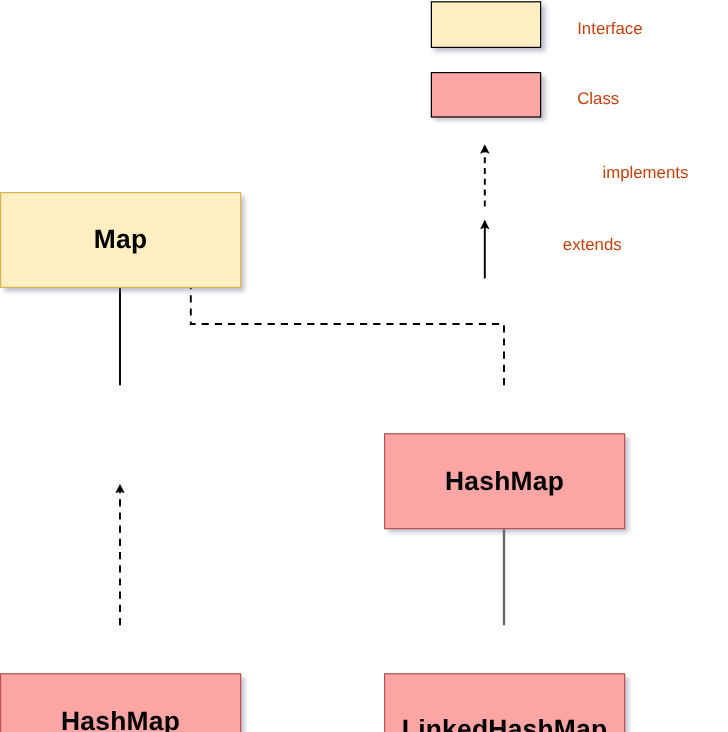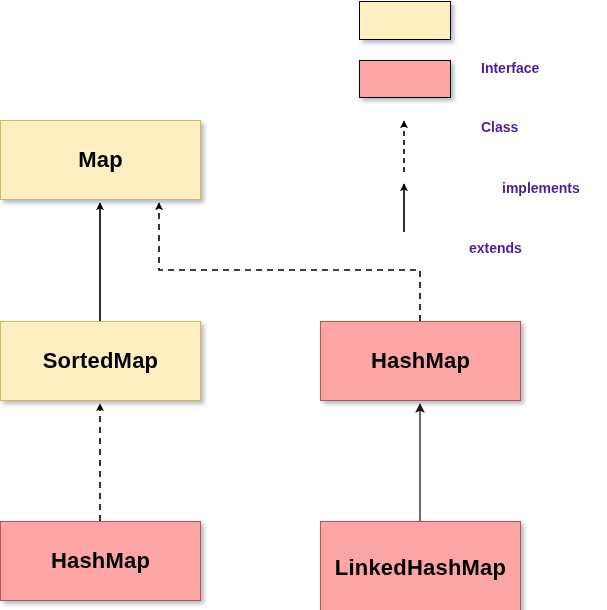--- a/index.html
+++ b/index.html
@@ -32,20 +32,21 @@
   }
   .node {
     position: absolute;
     box-sizing: border-box;
     border: 1px solid #000;
     display: flex;
     align-items: center;
     justify-content: center;
     box-shadow: 3px 3px 4px rgba(100,105,135,0.45);
     z-index: 2;
+    margin-top: 40px;
   }
   .node-label {
     font-size: 22px;
     font-weight: bold;
     color: #000000;
     letter-spacing: 0.2px;
     line-height: 1;
     white-space: nowrap;
   }
   .iface {
@@ -59,25 +60,24 @@
   .legend-swatch {
     position: absolute;
     box-sizing: border-box;
     border: 1px solid #000;
     box-shadow: 3px 3px 4px rgba(100,105,135,0.45);
     z-index: 2;
   }
   .legend-text {
     position: absolute;
     font-size: 14px;
-    font-weight: bold;
-    color: #4c1d95;
+    font-weight: normal;
+    color: #c2410c;
     white-space: nowrap;
     z-index: 3;
-    margin-top: 45px;
   }
 </style>
 </head>
 <body>
 
 <div id="diagram-canvas">
 
   <svg class="edge-layer" viewBox="0 0 607 610" width="607" height="610" xmlns="http://www.w3.org/2000/svg">
     <defs>
       <marker id="arrow-black" viewBox="0 0 10 10" refX="9" refY="5" markerWidth="5" markerHeight="5" orient="auto-start-reverse">
@@ -114,23 +114,20 @@
   <div class="legend-text" style="left:481px; top:74px;">Class</div>
 
   <div class="legend-text" style="left:502px; top:135px;">implements</div>
 
   <div class="legend-text" style="left:469px; top:195px;">extends</div>
 
   <div class="node iface" style="left:0px; top:120px; width:201px; height:80px;">
     <span class="node-label">Map</span>
   </div>
 
-  <div class="node iface" style="left:0px; top:321px; width:201px; height:80px;">
-    <span class="node-label">SortedMap</span>
-  </div>
 
   <div class="node klass" style="left:320px; top:321px; width:201px; height:80px;">
     <span class="node-label">HashMap</span>
   </div>
 
   <div class="node klass" style="left:0px; top:521px; width:201px; height:80px;">
     <span class="node-label">HashMap</span>
   </div>
 
   <div class="node klass" style="left:320px; top:521px; width:201px; height:94px;">

